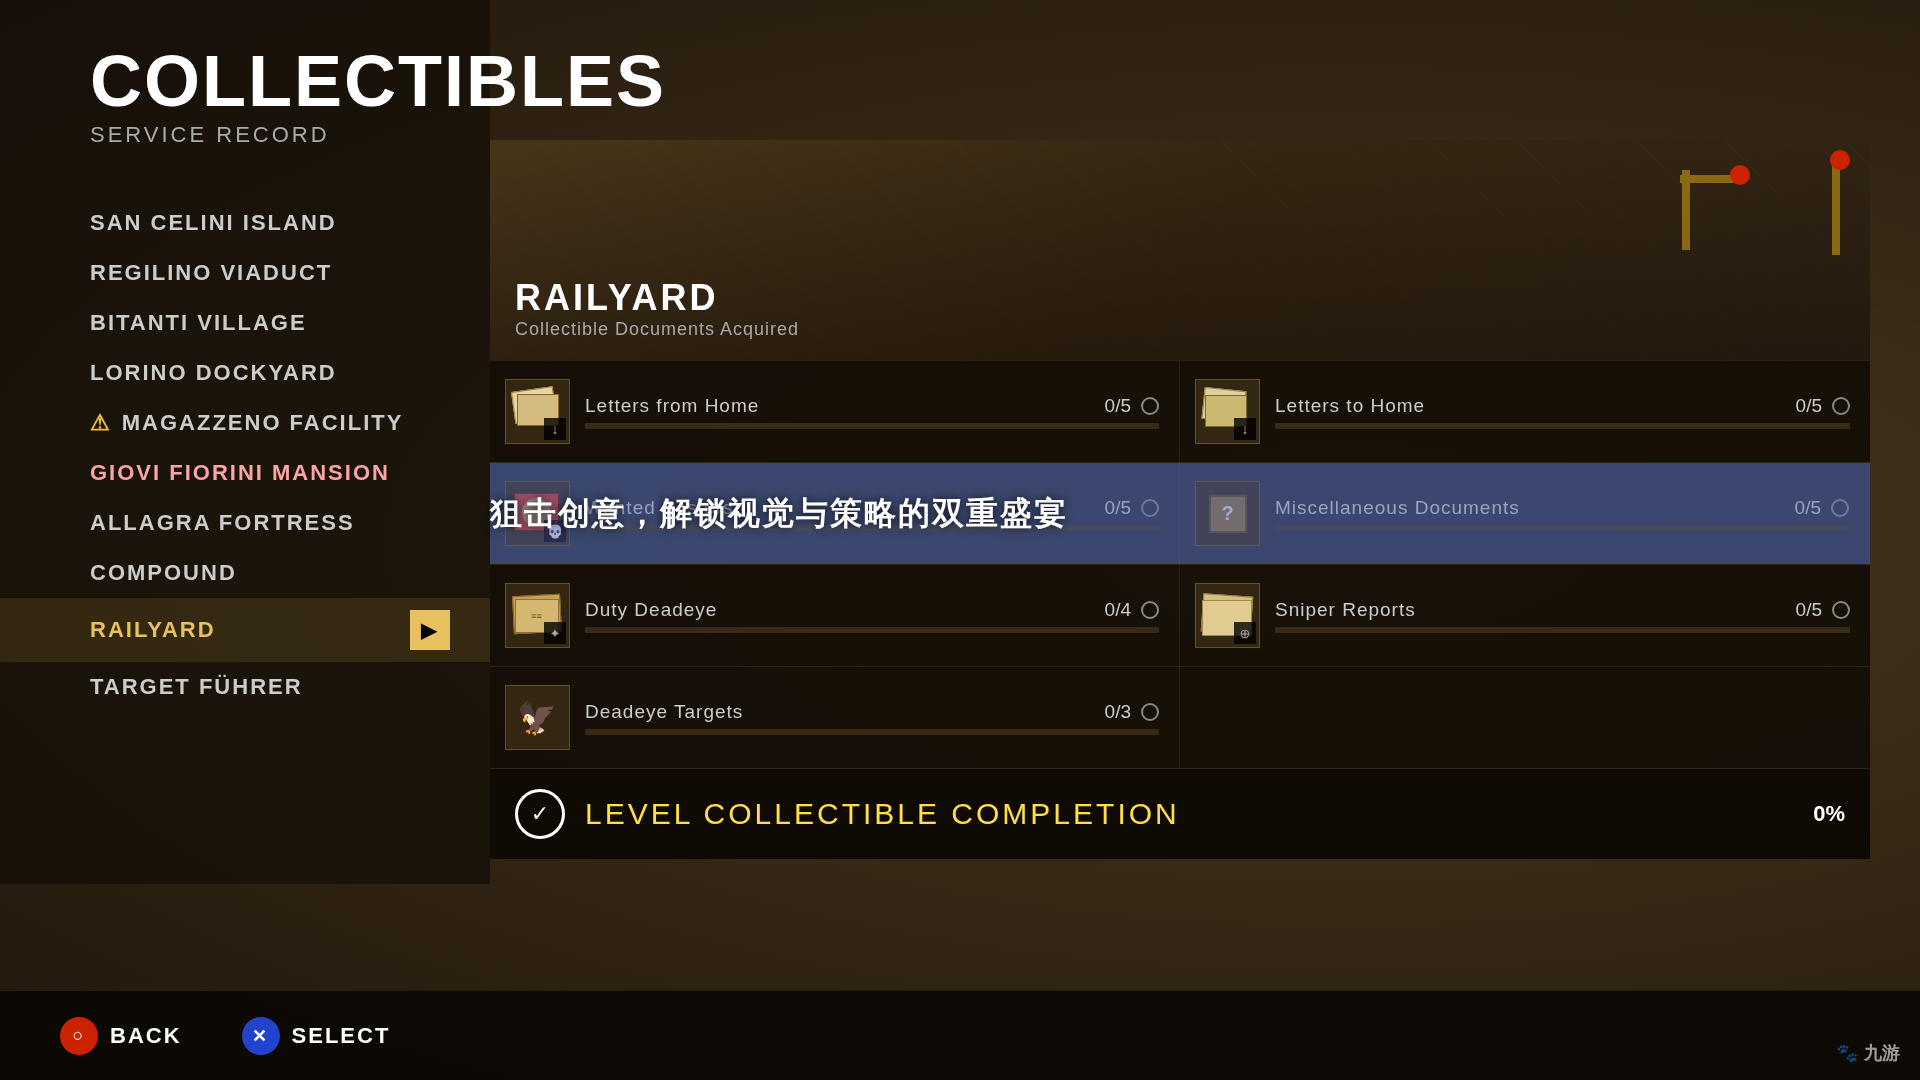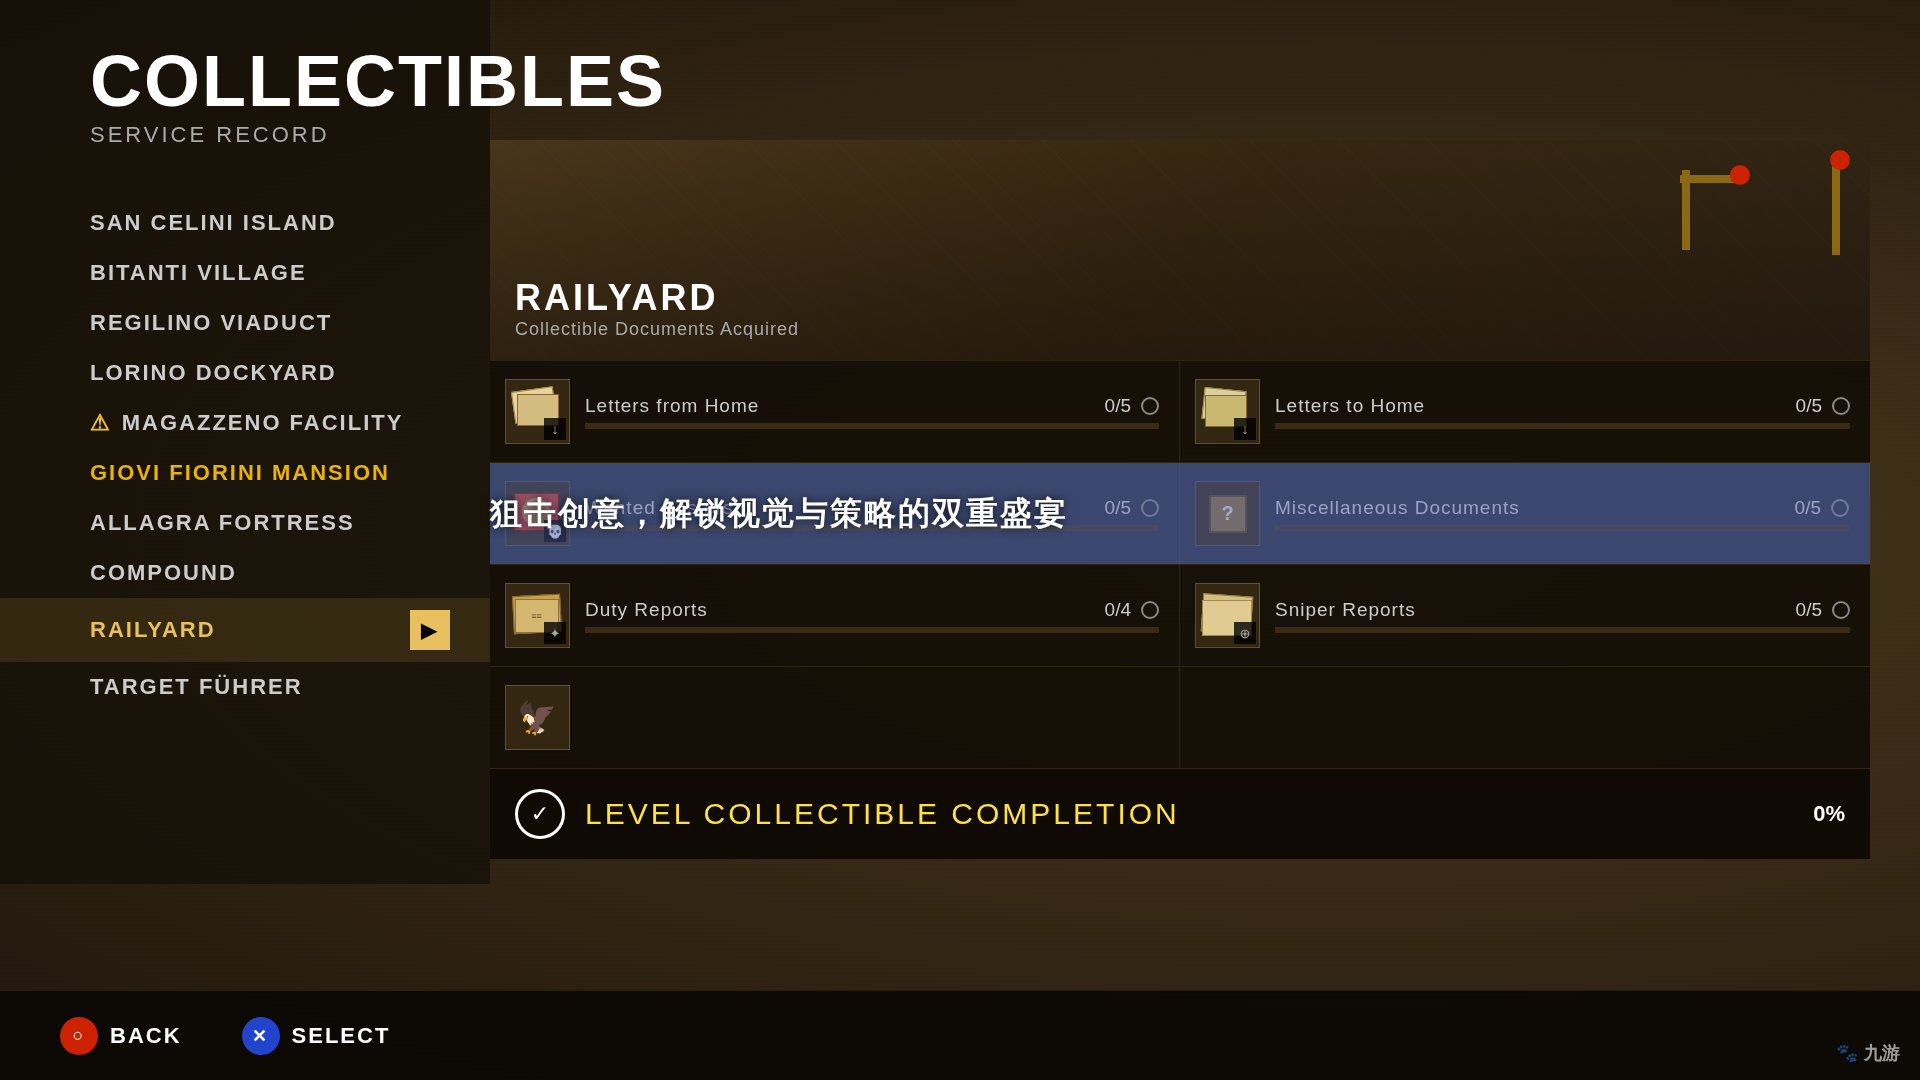--- a/index.html
+++ b/index.html
@@ -109,21 +109,21 @@
       font-size: 20px;
       font-weight: 900;
     }
 
     .nav-item .warning-icon {
       color: #f0c030;
       font-size: 22px;
     }
 
     .nav-item.giovi {
-      color: #eab308;
+      color: #fca5a5;
     }
 
     
     .right-panel {
       position: absolute;
       left: 490px;
       top: 140px;
       right: 50px;
       bottom: 120px;
       z-index: 10;
@@ -590,24 +590,24 @@
 
 <div class="left-panel">
   <div class="page-title">COLLECTIBLES</div>
   <div class="page-subtitle">SERVICE RECORD</div>
 
   <ul class="nav-list">
     <li class="nav-item">
       <span>SAN CELINI ISLAND</span>
     </li>
     <li class="nav-item">
+      <span>REGILINO VIADUCT</span>
+    </li>
+    <li class="nav-item">
       <span>BITANTI VILLAGE</span>
-    </li>
-    <li class="nav-item">
-      <span>REGILINO VIADUCT</span>
     </li>
     <li class="nav-item">
       <span>LORINO DOCKYARD</span>
     </li>
     <li class="nav-item">
       <span class="warning-icon">⚠</span>
       <span>MAGAZZENO FACILITY</span>
     </li>
     <li class="nav-item giovi">
       <span>GIOVI FIORINI MANSION</span>
@@ -747,21 +747,21 @@
         <div class="collectible-row">
           <div class="collectible-icon">
             <div class="map-icon2">
               <div class="m1"></div>
               <div class="m2">≡≡</div>
             </div>
             <div class="sub-icon" style="color:#aaa;font-size:13px;">✦</div>
           </div>
           <div class="collectible-info">
             <div class="collectible-header">
-              <span class="collectible-name">Duty Reports</span>
+              <span class="collectible-name">Duty Deadeye</span>
               <span class="collectible-count">
                 <span>0/4</span>
                 <span class="count-circle"></span>
               </span>
             </div>
             <div class="progress-bar-bg">
               <div class="progress-bar-fill" style="width:0%"></div>
             </div>
           </div>
         </div>
@@ -789,20 +789,32 @@
           </div>
         </div>
       </div>
     </div>
 
     <div class="grid-row">
       <div class="grid-cell">
         <div class="collectible-row">
           <div class="collectible-icon">
             <span class="eagle-icon">🦅</span>
+          </div>
+          <div class="collectible-info">
+            <div class="collectible-header">
+              <span class="collectible-name">Deadeye Targets</span>
+              <span class="collectible-count">
+                <span>0/3</span>
+                <span class="count-circle"></span>
+              </span>
+            </div>
+            <div class="progress-bar-bg">
+              <div class="progress-bar-fill" style="width:0%"></div>
+            </div>
           </div>
         </div>
       </div>
       <div class="grid-cell"></div>
     </div>
 
     <div class="completion-row">
       <div class="completion-check">✓</div>
       <span class="completion-label">LEVEL COLLECTIBLE COMPLETION</span>
       <span class="completion-percent">0%</span>

